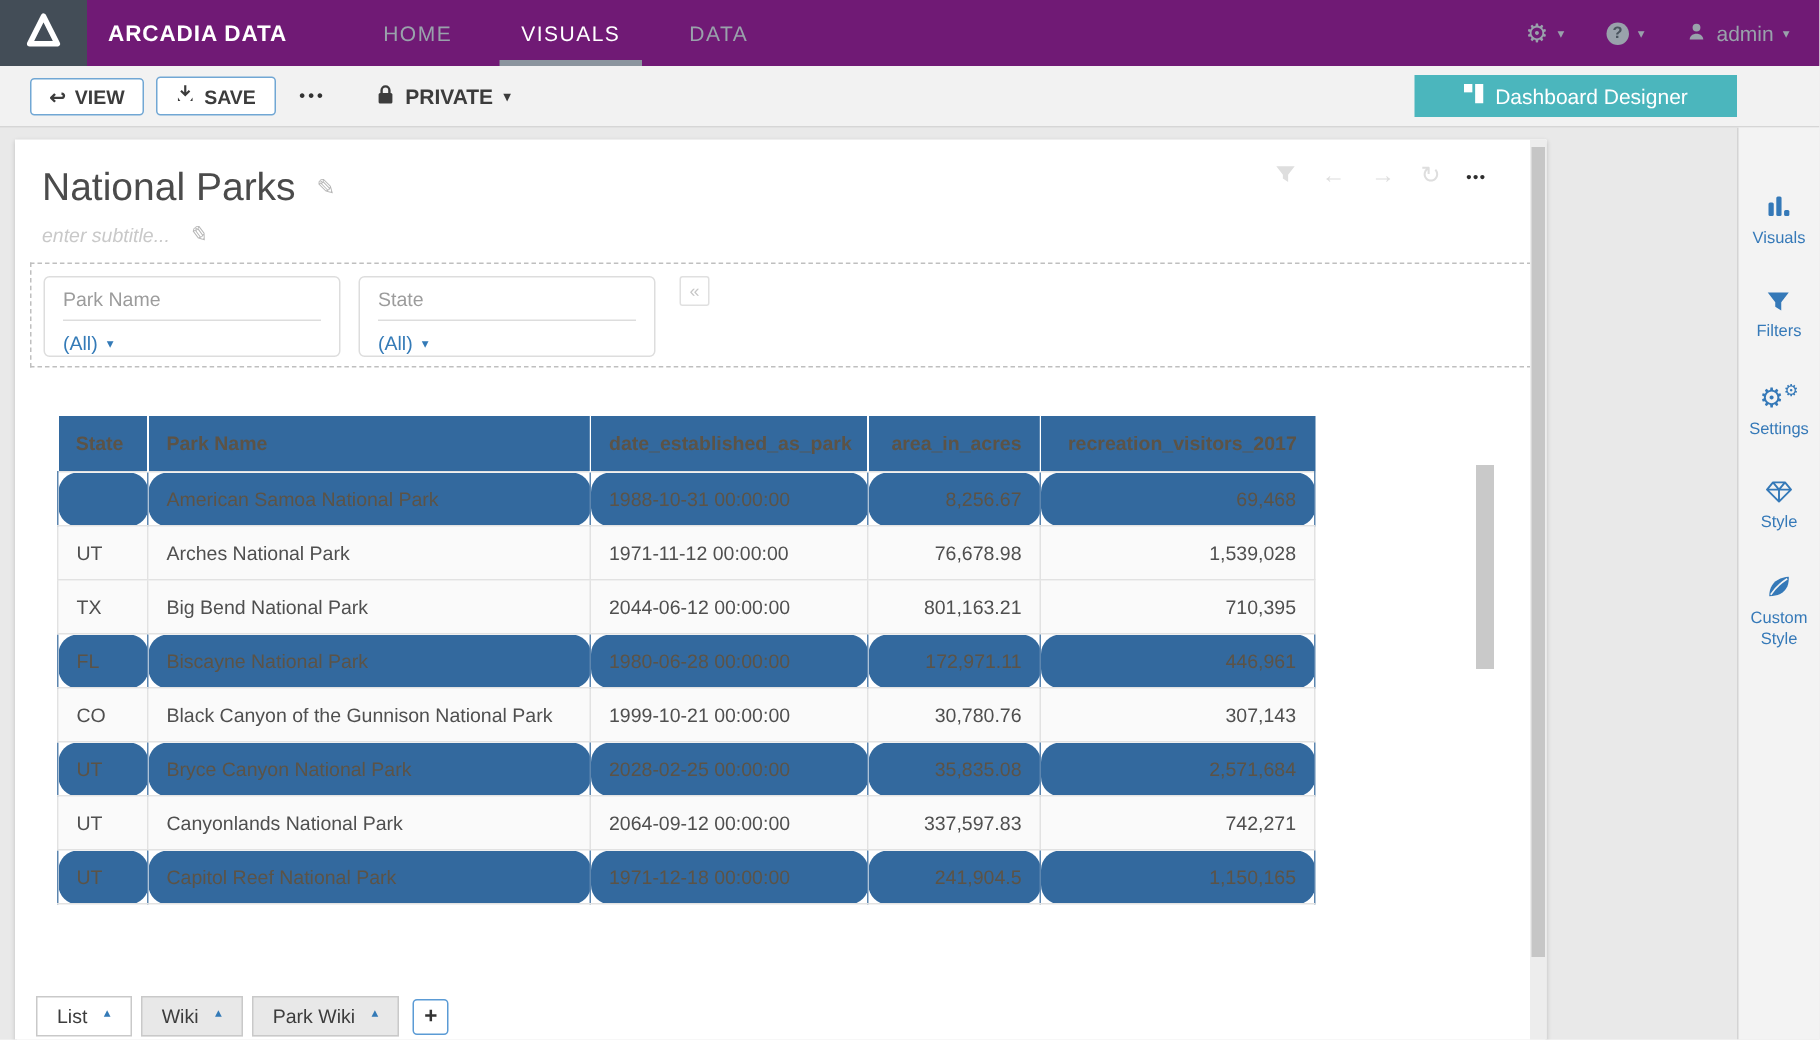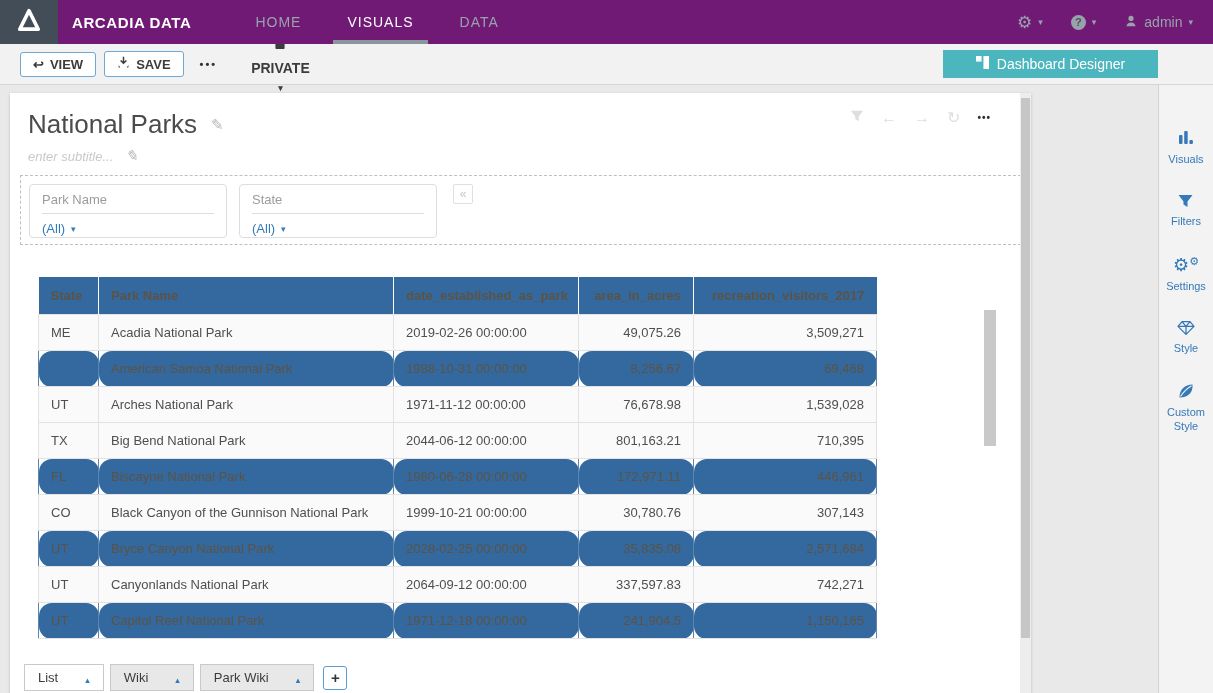--- a/index.html
+++ b/index.html
@@ -22,21 +22,21 @@
     font-size:11px; font-weight:bold; display:flex; align-items:center; justify-content:center; }
 
   
   .toolbar { height:41px; background:#f2f2f2; border-bottom:1px solid #d6d6d6; display:flex; align-items:center; }
   .btn { background:#fff; border:1px solid #71a7d4; border-radius:3px; padding:4px 12px; font-size:13px;
     font-weight:bold; color:#3c3c3c; display:flex; align-items:center; gap:6px; cursor:pointer; }
   .view-btn { margin-left:20px; }
   .save-btn { margin-left:8px; }
   .more-btn { background:none; border:none; color:#333; font-size:11px; font-weight:bold; letter-spacing:2px; margin-left:16px; cursor:pointer; }
   .private-btn { background:none; border:none; font-size:14px; font-weight:bold; color:#3c3c3c;
-    margin-left:34px; display:flex; align-items:center; gap:7px; cursor:pointer;flex-direction:column; }
+    margin-left:34px; display:flex; align-items:center; gap:7px; cursor:pointer; }
   .private-btn .caret { color:#3c3c3c; }
   .designer-btn { margin-left:auto; margin-right:55px; width:215px; height:28px; background:#4bb6bd; border:none;
     color:#fff; font-size:14px; display:flex; align-items:center; justify-content:center; gap:8px; cursor:pointer; }
 
   
   .main { position:relative; height:608px; }
   .card { position:absolute; left:10px; top:8px; width:1021px; height:664px; background:#fff;
     box-shadow:0 1px 3px rgba(0,0,0,.18); overflow:hidden; }
 
   .title-row { display:flex; align-items:center; padding:16px 0 0 18px; }
@@ -67,21 +67,21 @@
   td.num { text-align:right; }
   tr.selected td { background:#33699e; color:#5c5346; border-color:#5d86af; border-top-color:#e2e2e2; border-bottom-color:#e2e2e2;border-radius:13px; }
 
   .visual-scrollbar { position:absolute; left:974px; top:217px; width:12px; height:136px; background:#c9c9c9; cursor:pointer; }
   .card-scroll { position:absolute; right:0; top:0; width:11px; height:100%; background:#ededed; }
   .card-scroll-thumb { position:absolute; left:1px; top:5px; width:9px; height:540px; background:#c6c6c6; cursor:pointer; }
 
   
   .tabs { position:absolute; left:24px; bottom:2px; display:flex; gap:6px; align-items:center; }
   .tab { padding:5px 13px; font-size:13px; color:#3c3c3c; background:#e8e8e8; border:1px solid #c9c9c9;
-    display:flex; align-items:flex-end; gap:27px; cursor:pointer; }
+    display:flex; align-items:flex-start; gap:11px; cursor:pointer; }
   .tab.active { background:#fff; }
   .tab .caret-up { color:#337ab7; font-size:9px; }
   .add-tab { width:24px; height:24px; background:#fff; border:1px solid #5b9bd5; border-radius:3px;
     font-size:15px; font-weight:bold; color:#333; display:flex; align-items:center; justify-content:center; margin-left:3px; cursor:pointer; }
 
   
   .sidebar { position:absolute; right:0; top:0; bottom:0; width:55px; background:#f3f3f3;
     border-left:1px solid #d4d4d4; display:flex; flex-direction:column; align-items:center; padding-top:44px; gap:27px; }
   .side-item { display:flex; flex-direction:column; align-items:center; gap:5px; color:#3579b8;
     font-size:11px; text-align:center; line-height:1.3; cursor:pointer; }
@@ -218,27 +218,20 @@
         <thead>
           <tr>
             <th>State</th>
             <th>Park Name</th>
             <th class="num">date_established_as_park</th>
             <th class="num">area_in_acres</th>
             <th class="num">recreation_visitors_2017</th>
           </tr>
         </thead>
         <tbody>
-            <tr>
-              <td>ME</td>
-              <td>Acadia National Park</td>
-              <td>2019-02-26 00:00:00</td>
-              <td class="num">49,075.26</td>
-              <td class="num">3,509,271</td>
-            </tr>
             <tr class="selected">
               <td></td>
               <td>American Samoa National Park</td>
               <td>1988-10-31 00:00:00</td>
               <td class="num">8,256.67</td>
               <td class="num">69,468</td>
             </tr>
             <tr>
               <td>UT</td>
               <td>Arches National Park</td>

